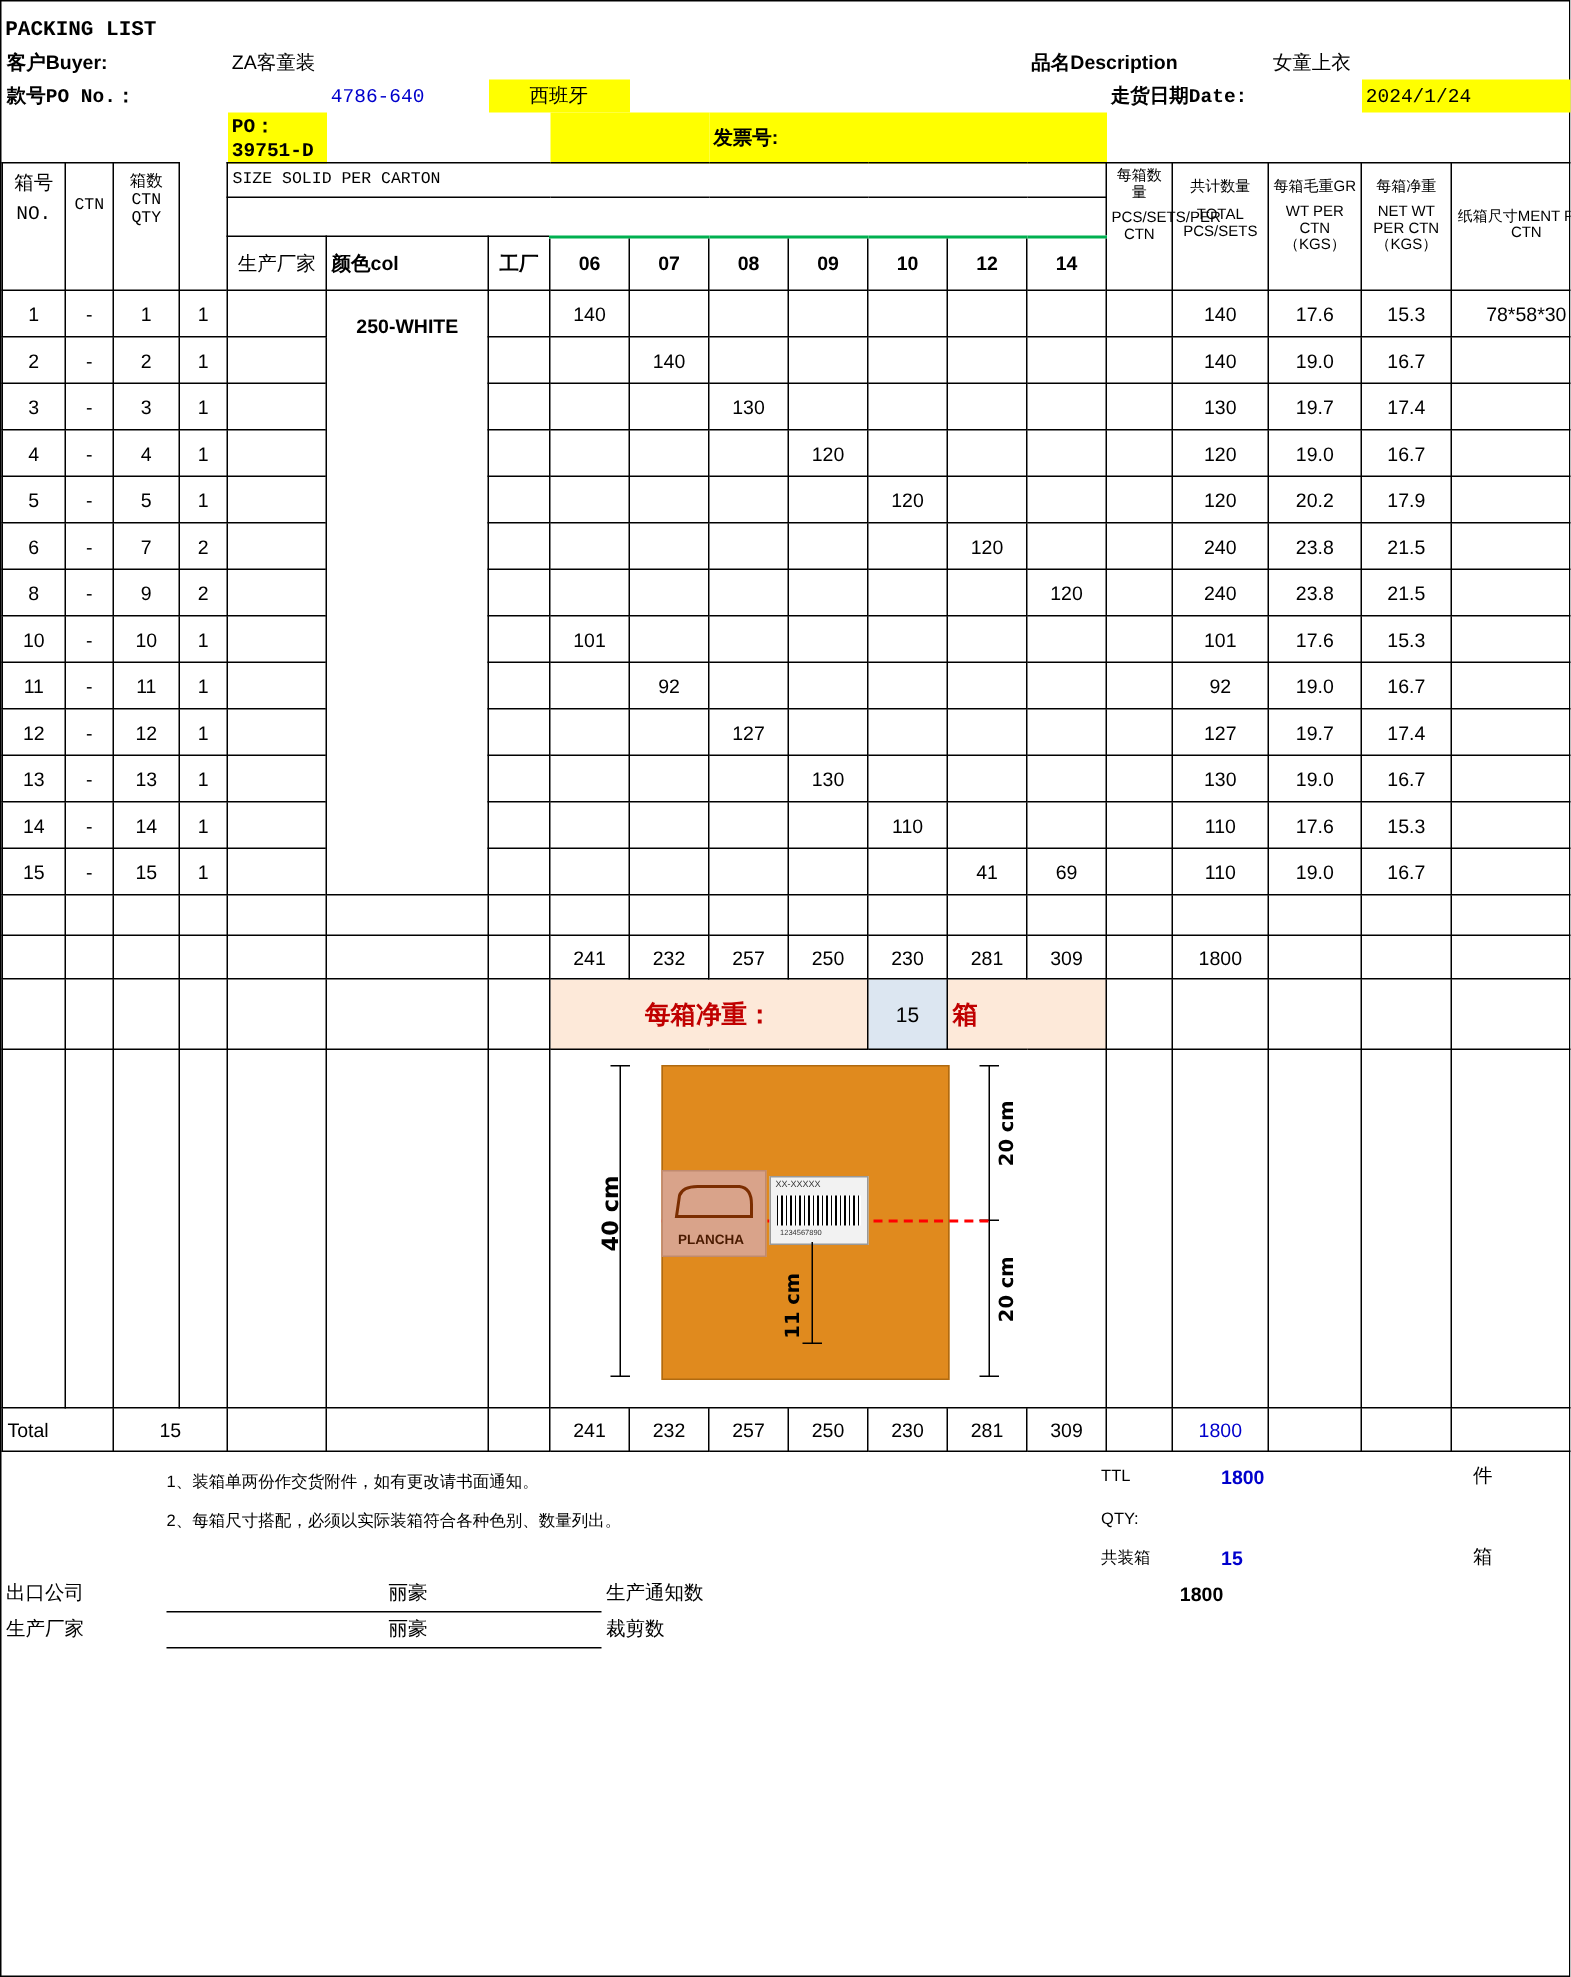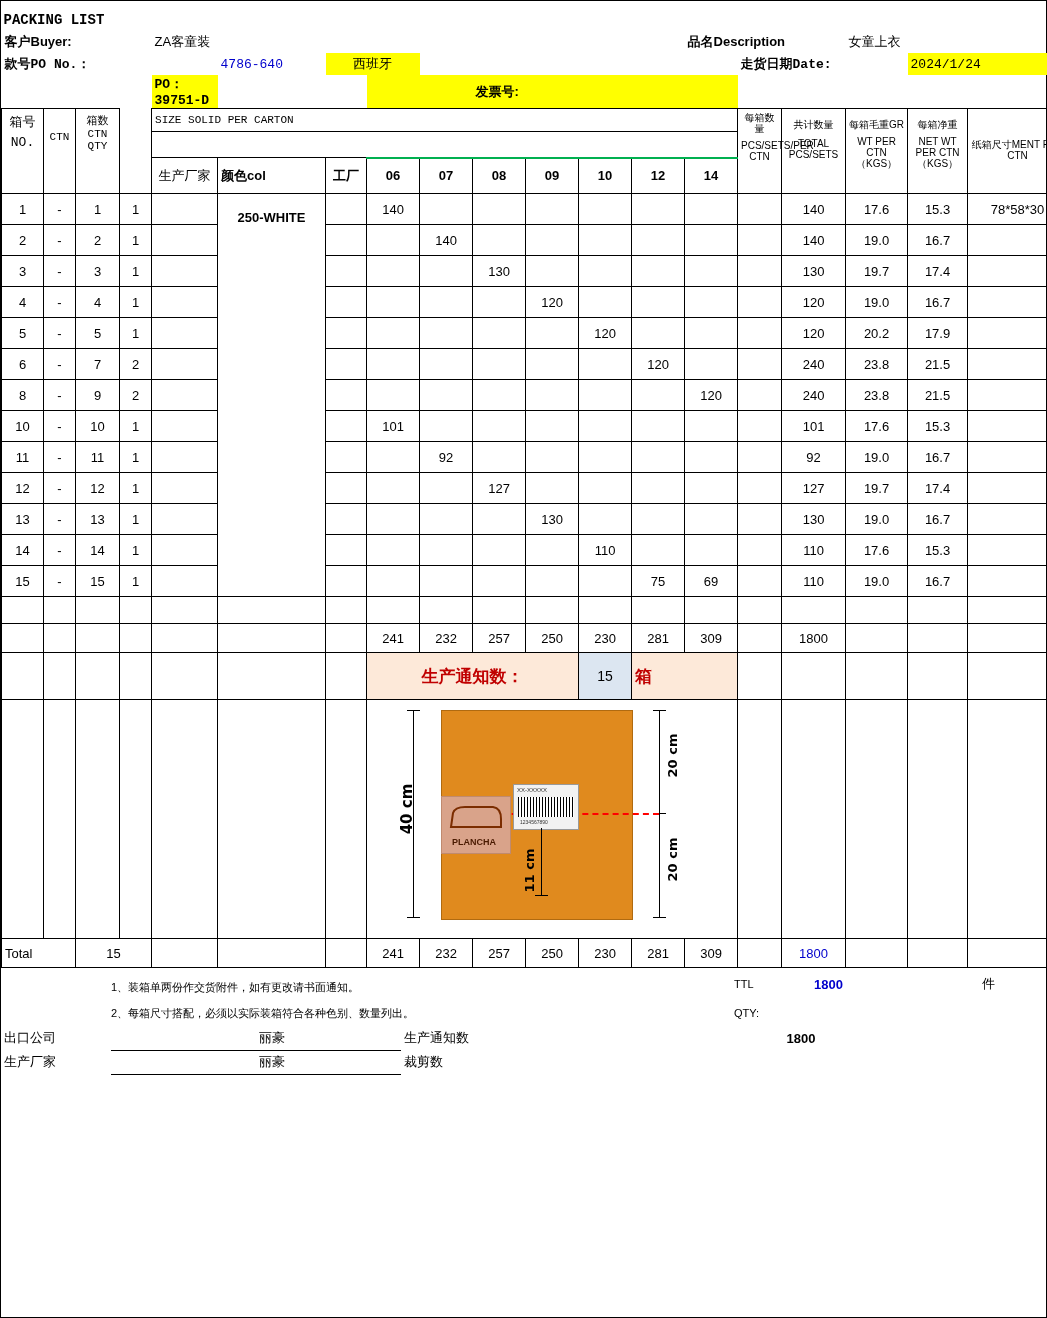--- a/index.html
+++ b/index.html
@@ -429,21 +429,21 @@
       <td class="ctr">-</td>
       <td class="ctr">15</td>
       <td class="ctr">1</td>
       <td></td>
       <td></td>
       <td class="ctr"></td>
       <td class="ctr"></td>
       <td class="ctr"></td>
       <td class="ctr"></td>
       <td class="ctr"></td>
-      <td class="ctr">75</td>
+      <td class="ctr">41</td>
       <td class="ctr">69</td>
       <td></td>
       <td class="ctr">110</td>
       <td class="ctr">19.0</td>
       <td class="ctr">16.7</td>
       <td class="ctr"></td>
     </tr>
 
     <tr>
       <td style="height:26px;"></td>
@@ -490,21 +490,21 @@
     </tr>
 
     <tr>
       <td style="height:46px;"></td>
           <td></td>
           <td></td>
           <td></td>
       <td></td>
           <td></td>
           <td></td>
-      <td class="box-caption" colspan="4">生产通知数：</td>
+      <td class="box-caption" colspan="4">每箱净重：</td>
       <td class="box-count">15</td>
       <td class="box-unit" colspan="2">箱</td>
       <td></td>
           <td></td>
           <td></td>
           <td></td>
           <td></td>
     </tr>
 
     <tr>
@@ -528,21 +528,21 @@
           <div class="dimline" style="left:292px;top:10px;width:1px;height:104px;"></div>
           <div class="dimline" style="left:286px;top:10px;width:13px;height:1px;"></div>
           <div class="dimline" style="left:286px;top:113px;width:13px;height:1px;"></div>
           <div class="hlabelv" style="left:275px;top:48px;width:60px;text-align:center;">20 cm</div>
           <div class="dimline" style="left:292px;top:114px;width:1px;height:104px;"></div>
           <div class="dimline" style="left:286px;top:217px;width:13px;height:1px;"></div>
           <div class="hlabelv" style="left:275px;top:152px;width:60px;text-align:center;">20 cm</div>
 
           <div class="dashed-red" style="left:74px;top:113px;width:218px;"></div>
 
-          <div class="plancha" style="left:74px;top:96px;width:68px;height:56px;">
+          <div class="plancha" style="left:74px;top:80px;width:68px;height:56px;">
             <svg width="66" height="34" viewBox="0 0 66 34" style="position:absolute;left:1px;top:4px;">
               <path d="M8 26 L10 12 Q12 6 22 6 L50 6 Q58 7 58 18 L58 26 Z" fill="none" stroke="#7b2d00" stroke-width="2"></path>
             </svg>
             <div class="plancha-txt" style="left:10px;top:40px;">PLANCHA</div>
           </div>
 
           <div class="label-sticker" style="left:146px;top:84px;width:64px;height:44px;">
             <div style="position:absolute;left:3px;top:2px;font-size:6px;color:#333;">XX-XXXXX</div>
             <div class="barcode" style="left:4px;top:12px;width:56px;height:20px;"></div>
             <div style="position:absolute;left:6px;top:34px;font-size:5px;color:#333;">1234567890</div>
@@ -605,20 +605,26 @@
       <td class="nb ctr" style="border-top:1px solid #000;border-bottom:1px solid #000;border-right:1px solid #000;">件</td>
     </tr>
     <tr>
       <td class="nb notes" colspan="5" style="height:26px;">2、每箱尺寸搭配，必须以实际装箱符合各种色别、数量列出。</td>
       <td class="nb" style="border-left:1px solid #000;border-bottom:1px solid #000;">
         <div class="small">QTY:</div>
       </td>
       <td class="nb" colspan="2" style="border-bottom:1px solid #000;"></td>
       <td class="nb" style="border-bottom:1px solid #000;border-right:1px solid #000;"></td>
     </tr>
+    <tr>
+      <td class="nb" colspan="5" style="height:24px;"></td>
+      <td class="nb small" style="border-left:1px solid #000;border-bottom:1px solid #000;">共装箱</td>
+      <td class="nb blue bold" colspan="2" style="border-bottom:1px solid #000;padding-left:8px;">15</td>
+      <td class="nb ctr" style="border-bottom:1px solid #000;border-right:1px solid #000;">箱</td>
+    </tr>
 
     <tr>
       <td class="nb lft" style="height:24px;">出口公司</td>
       <td style="border:none;border-bottom:1px solid #000;"></td>
       <td style="border:none;border-bottom:1px solid #000;">丽豪</td>
       <td class="nb lft">生产通知数</td>
       <td class="nb"></td>
       <td class="nb bold ctr" colspan="2">1800</td>
       <td class="nb" colspan="2"></td>
     </tr>

